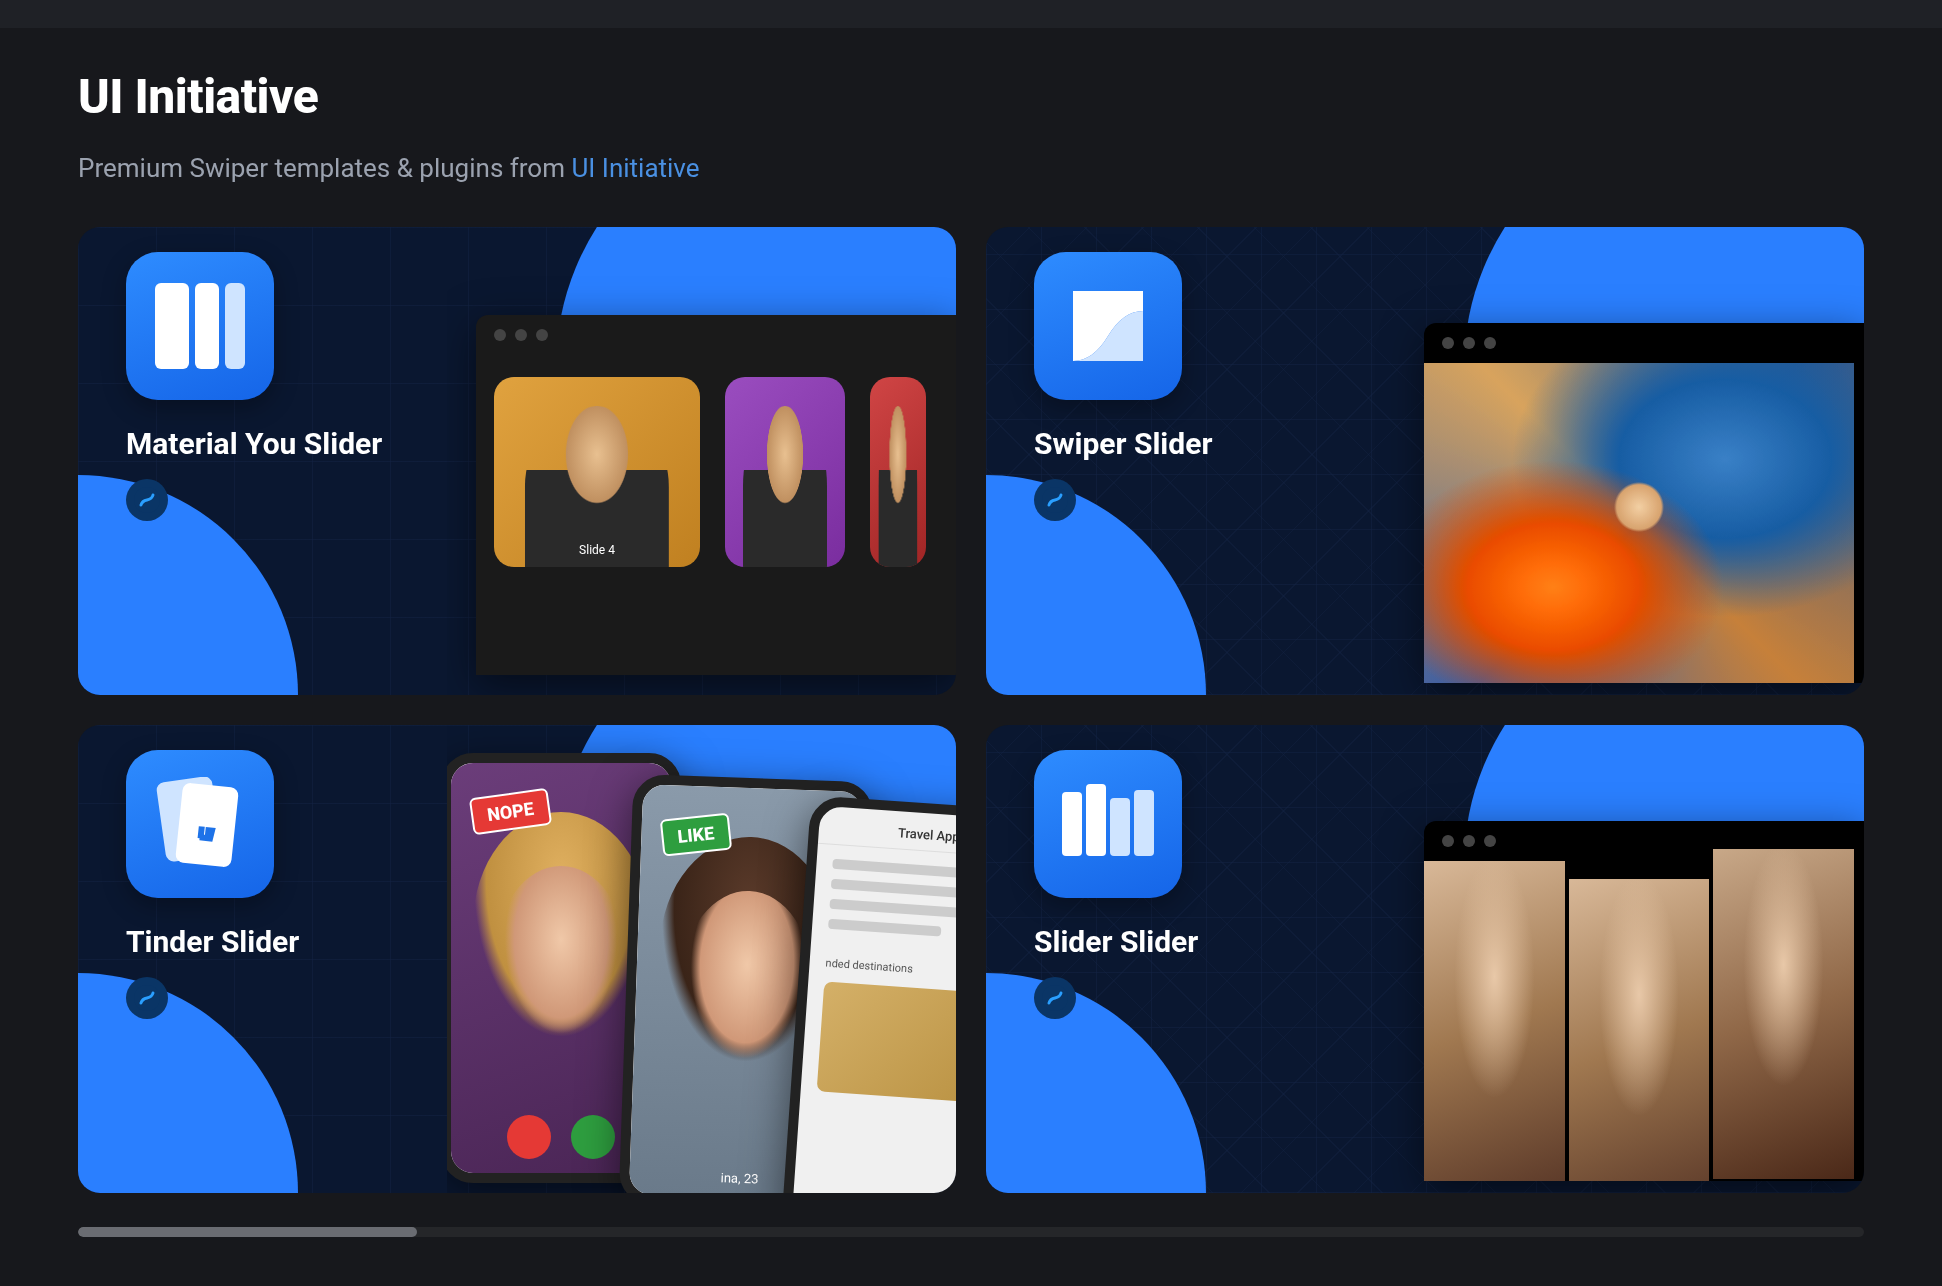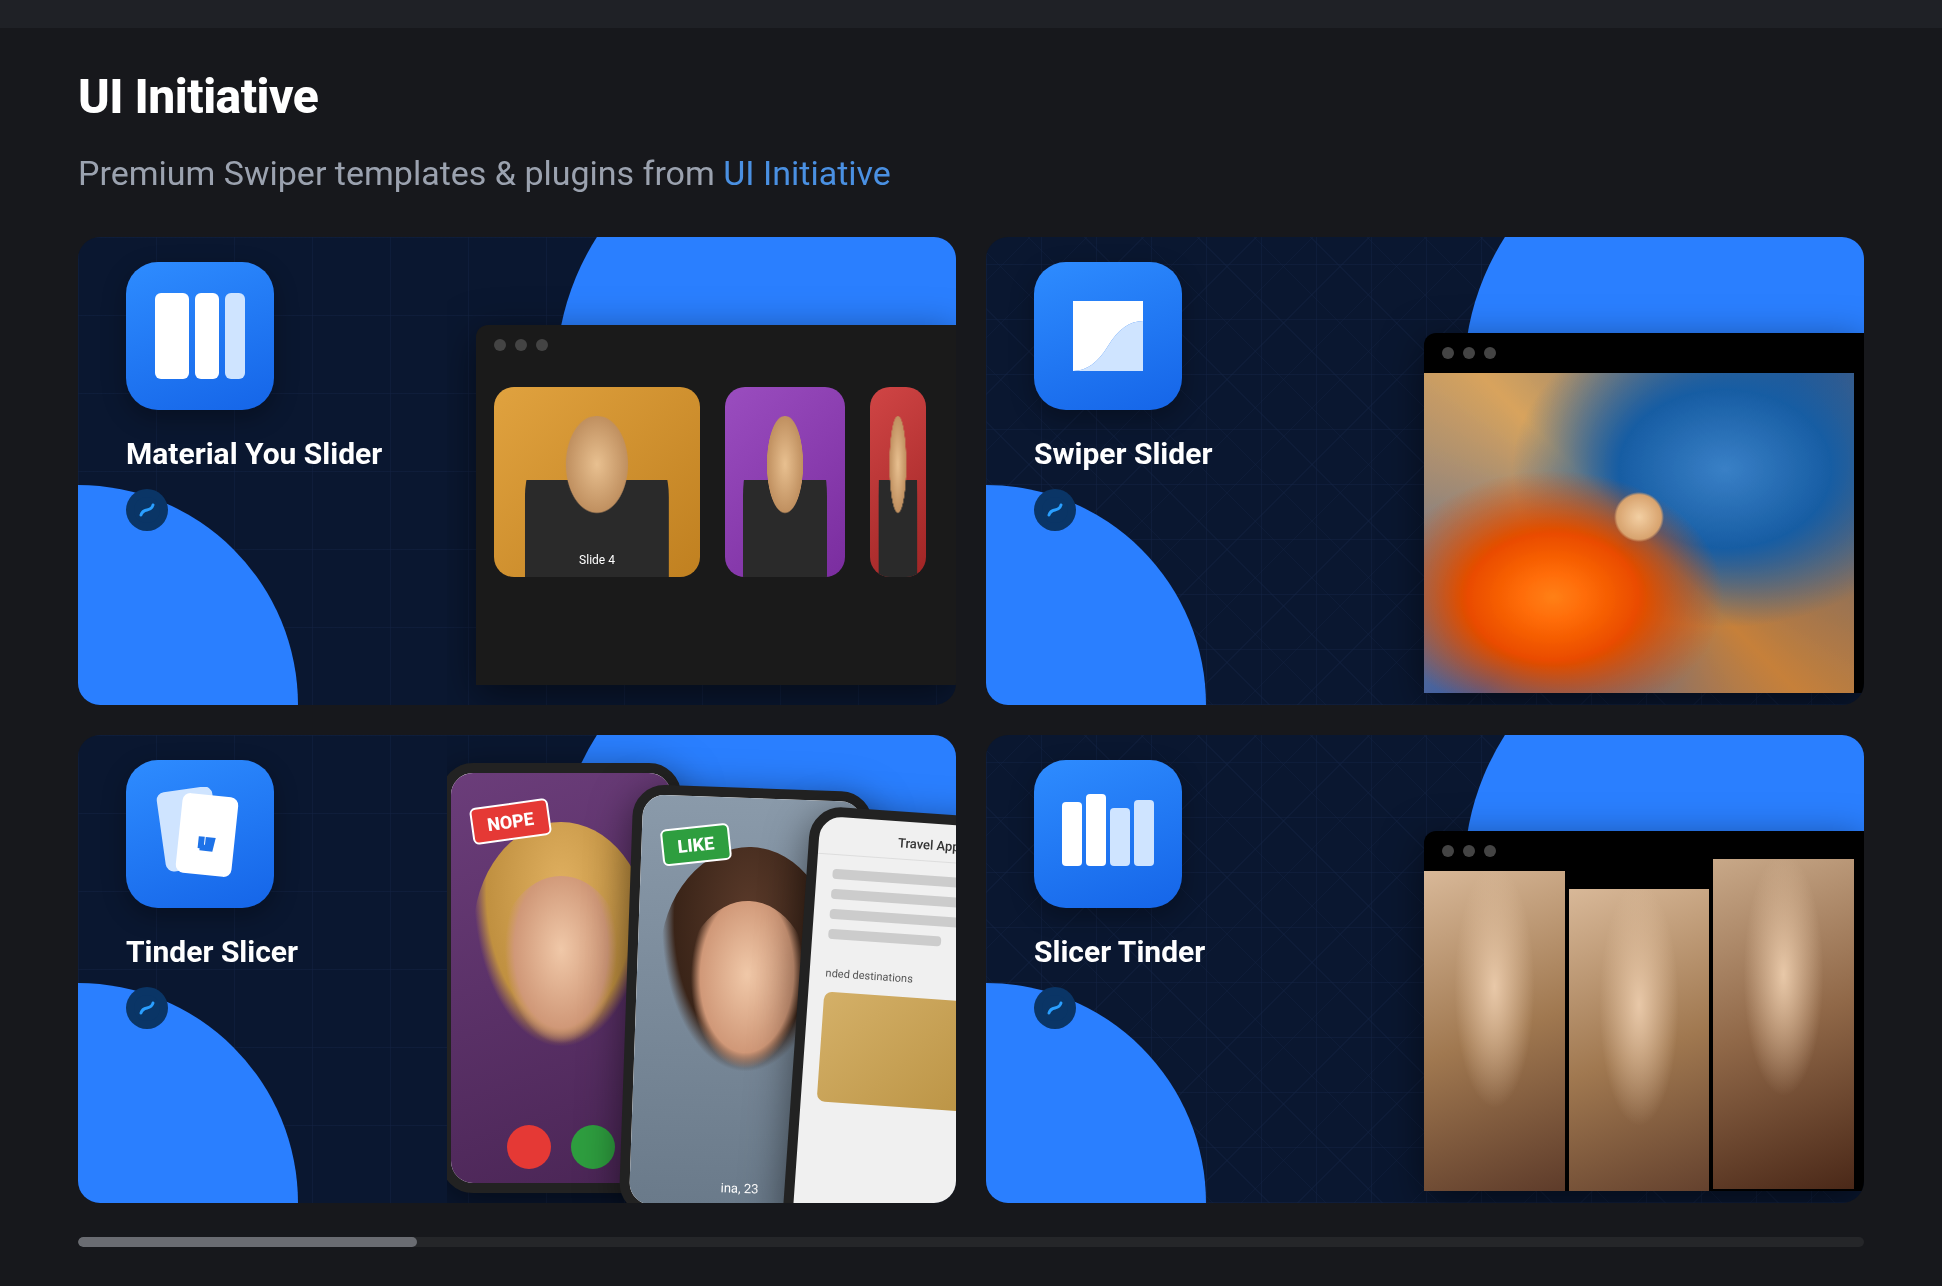--- a/index.html
+++ b/index.html
@@ -18,21 +18,21 @@
     .container {
       padding: 40px 78px 20px 78px;
     }
     .page-title {
       font-size: 48px;
       font-weight: 800;
       margin-bottom: 28px;
       letter-spacing: -0.5px;
     }
     .subtitle {
-      font-size: 34px;
+      font-size: 26px;
       color: #9ba2af;
       margin-bottom: 44px;
       font-weight: 400;
     }
     .subtitle .link {
       color: #4a90e2;
     }
     .grid {
       display: grid;
       grid-template-columns: 1fr 1fr;
@@ -397,21 +397,21 @@
       <div class="blob-tr"></div>
       <div class="blob-bl"></div>
       <div class="card-left">
         <div class="app-icon">
           <svg width="90" height="94" viewBox="0 0 90 94">
             <rect x="6" y="2" width="56" height="80" rx="8" fill="#cfe4ff" transform="rotate(-8 34 42)"></rect>
             <rect x="24" y="8" width="56" height="80" rx="8" fill="#fff" transform="rotate(6 52 48)"></rect>
             <path d="M46 58 h5 v-8 h10 l-2 14 h-13 z M44 50 h6 v12 h-6 z" fill="#1d72e8" transform="rotate(6 52 48)"></path>
           </svg>
         </div>
-        <h3 class="card-title">Tinder Slicer</h3>
+        <h3 class="card-title">Tinder Slider</h3>
         <div class="swiper-badge">
           <svg width="26" height="26" viewBox="0 0 26 26">
               <circle cx="13" cy="13" r="13" fill="#0a3566"></circle>
               <path d="M7 18 C 9 10, 17 16, 19 8" stroke="#2a9fff" stroke-width="3" fill="none" stroke-linecap="round"></path>
             </svg>
         </div>
       </div>
       <div class="card-right">
         <div class="phones">
           <div class="phone">
@@ -454,21 +454,21 @@
       <div class="blob-bl"></div>
       <div class="card-left">
         <div class="app-icon">
           <svg width="92" height="80" viewBox="0 0 92 80">
             <rect x="0" y="8" width="20" height="64" rx="4" fill="#fff"></rect>
             <rect x="24" y="0" width="20" height="72" rx="4" fill="#fff"></rect>
             <rect x="48" y="14" width="20" height="58" rx="4" fill="#cfe4ff"></rect>
             <rect x="72" y="6" width="20" height="66" rx="4" fill="#cfe4ff"></rect>
           </svg>
         </div>
-        <h3 class="card-title">Slicer Tinder</h3>
+        <h3 class="card-title">Slider Slider</h3>
         <div class="swiper-badge">
           <svg width="26" height="26" viewBox="0 0 26 26">
               <circle cx="13" cy="13" r="13" fill="#0a3566"></circle>
               <path d="M7 18 C 9 10, 17 16, 19 8" stroke="#2a9fff" stroke-width="3" fill="none" stroke-linecap="round"></path>
             </svg>
         </div>
       </div>
       <div class="card-right">
         <div class="mockup-window-large">
           <div class="win-dots">

